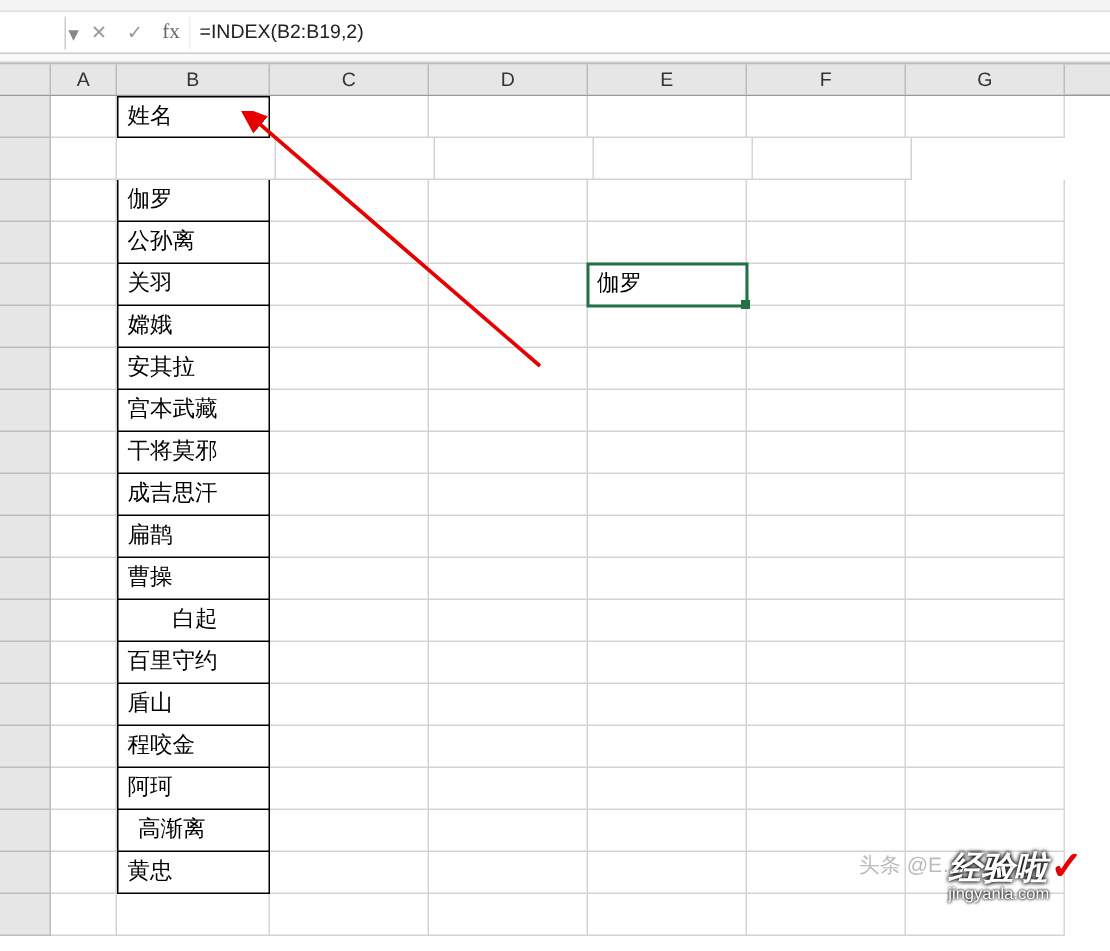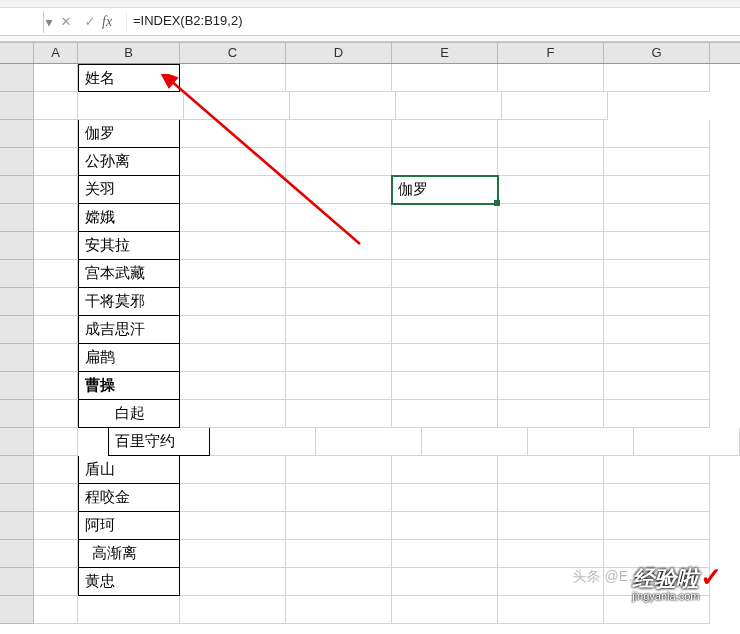--- a/index.html
+++ b/index.html
@@ -40,25 +40,25 @@
     color: #888;
   }
   .fb-btn {
     width: 24px;
     height: 22px;
     display:flex;align-items:center;justify-content:center;
     color: #999;
     font-size: 13px;
   }
   .fx {
-    font-style: italic;
     font-family: "Times New Roman", serif;
     color: #666;
     font-size: 14px;
     width: 24px;
+    text-align:center;
   }
   .formula-input {
     flex: 1;
     height: 22px;
     padding: 2px 6px;
     color: #222;
     font-size: 13px;
     border-left: 1px solid #eee;
   }
   .sep-line {
@@ -317,41 +317,41 @@
         <div class="cell cB center" style="border-left: 1px solid rgb(0, 0, 0); border-right: 1px solid rgb(0, 0, 0); border-bottom: 1px solid rgb(0, 0, 0);">扁鹊</div>
         <div class="cell cC"></div>
         <div class="cell cD"></div>
         <div class="cell cE"></div>
         <div class="cell cF"></div>
         <div class="cell cG"></div>
       </div>
       <div class="row">
         <div class="rowh"></div>
         <div class="cell cA"></div>
-        <div class="cell cB center" style="border-left: 1px solid rgb(0, 0, 0); border-right: 1px solid rgb(0, 0, 0); border-bottom: 1px solid rgb(0, 0, 0); font-weight: bold;">曹操</div>
+        <div class="cell cB center" style="border-left: 1px solid rgb(0, 0, 0); border-right: 1px solid rgb(0, 0, 0); border-bottom: 1px solid rgb(0, 0, 0);">曹操</div>
         <div class="cell cC"></div>
         <div class="cell cD"></div>
         <div class="cell cE"></div>
         <div class="cell cF"></div>
         <div class="cell cG"></div>
       </div>
       <div class="row">
         <div class="rowh"></div>
         <div class="cell cA"></div>
         <div class="cell cB center" style="border-left: 1px solid rgb(0, 0, 0); border-right: 1px solid rgb(0, 0, 0); border-bottom: 1px solid rgb(0, 0, 0); padding-left: 36px;">白起</div>
         <div class="cell cC"></div>
         <div class="cell cD"></div>
         <div class="cell cE"></div>
         <div class="cell cF"></div>
         <div class="cell cG"></div>
       </div>
       <div class="row">
         <div class="rowh"></div>
         <div class="cell cA"></div>
-        <div class="cell cB center" style="border-left: 1px solid rgb(0, 0, 0); border-right: 1px solid rgb(0, 0, 0); border-bottom: 1px solid rgb(0, 0, 0); margin-left: 30px;">百里守约</div>
+        <div class="cell cB center" style="border-left: 1px solid rgb(0, 0, 0); border-right: 1px solid rgb(0, 0, 0); border-bottom: 1px solid rgb(0, 0, 0);">百里守约</div>
         <div class="cell cC"></div>
         <div class="cell cD"></div>
         <div class="cell cE"></div>
         <div class="cell cF"></div>
         <div class="cell cG"></div>
       </div>
       <div class="row">
         <div class="rowh"></div>
         <div class="cell cA"></div>
         <div class="cell cB center" style="border-left: 1px solid rgb(0, 0, 0); border-right: 1px solid rgb(0, 0, 0); border-bottom: 1px solid rgb(0, 0, 0);">盾山</div>

